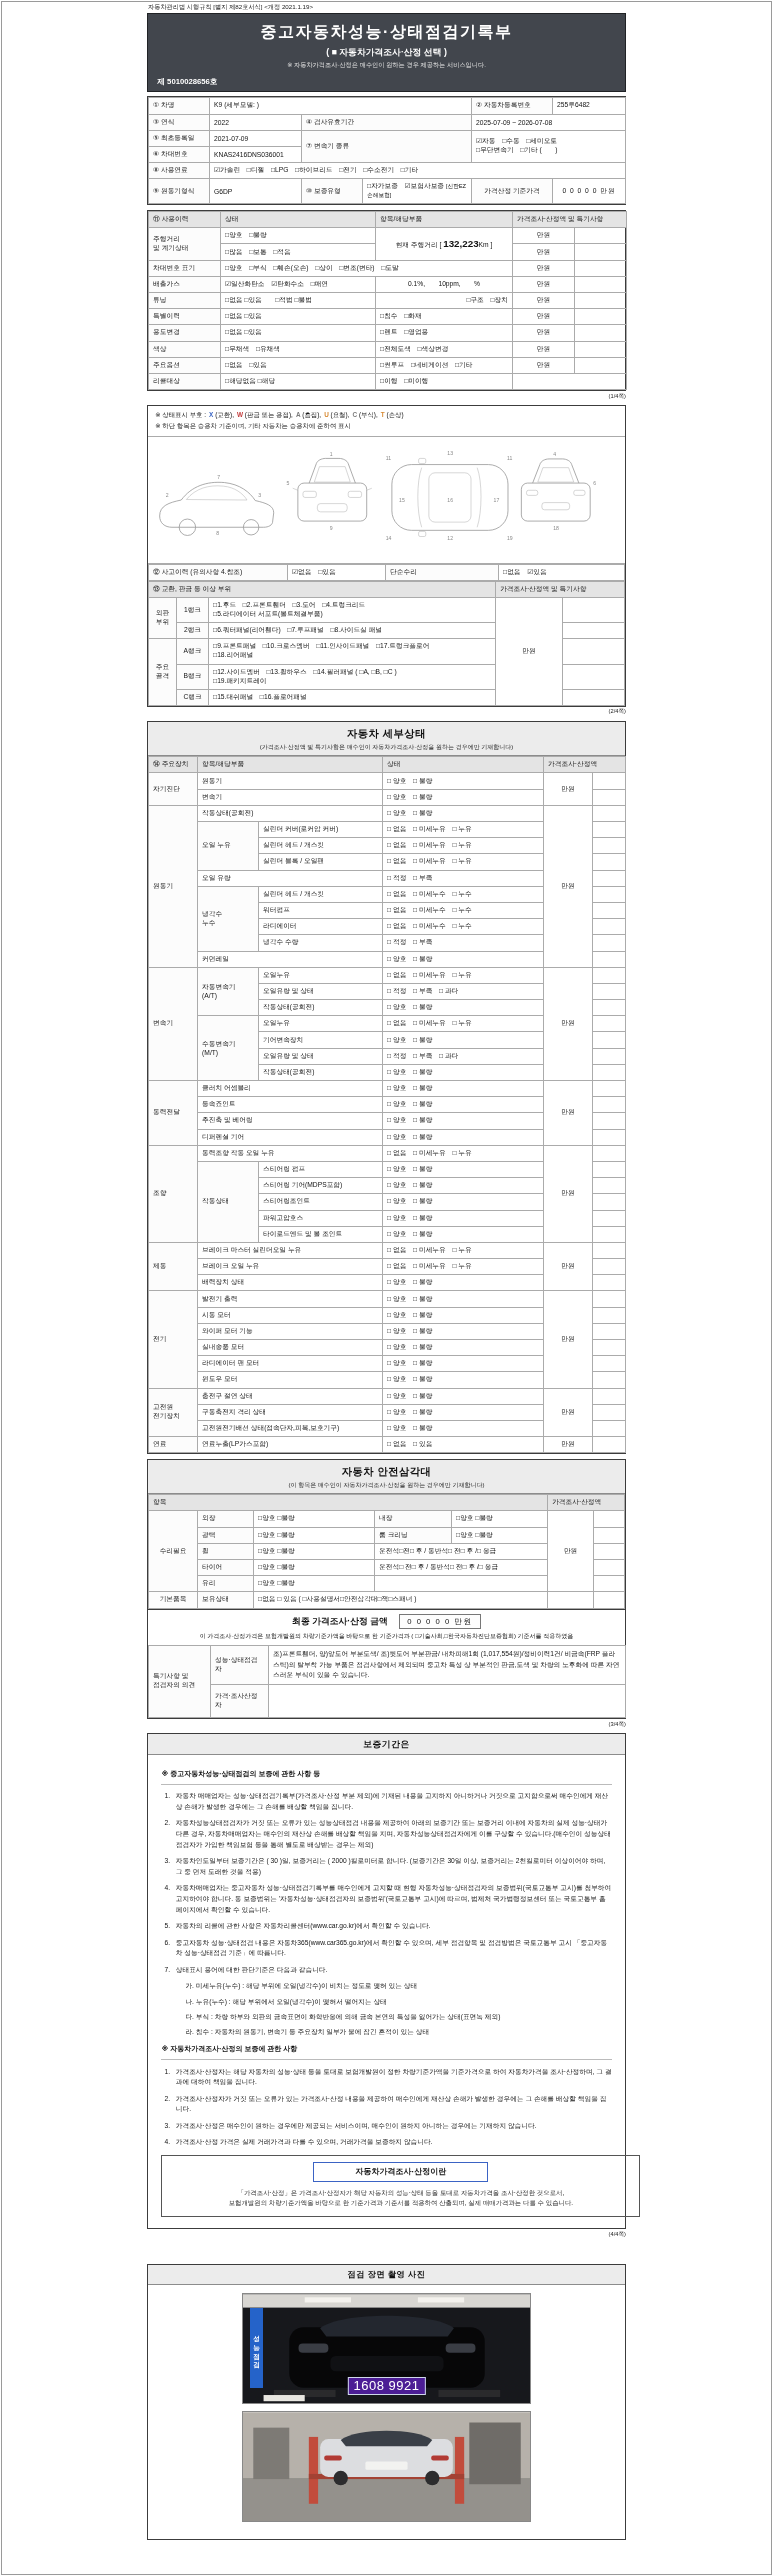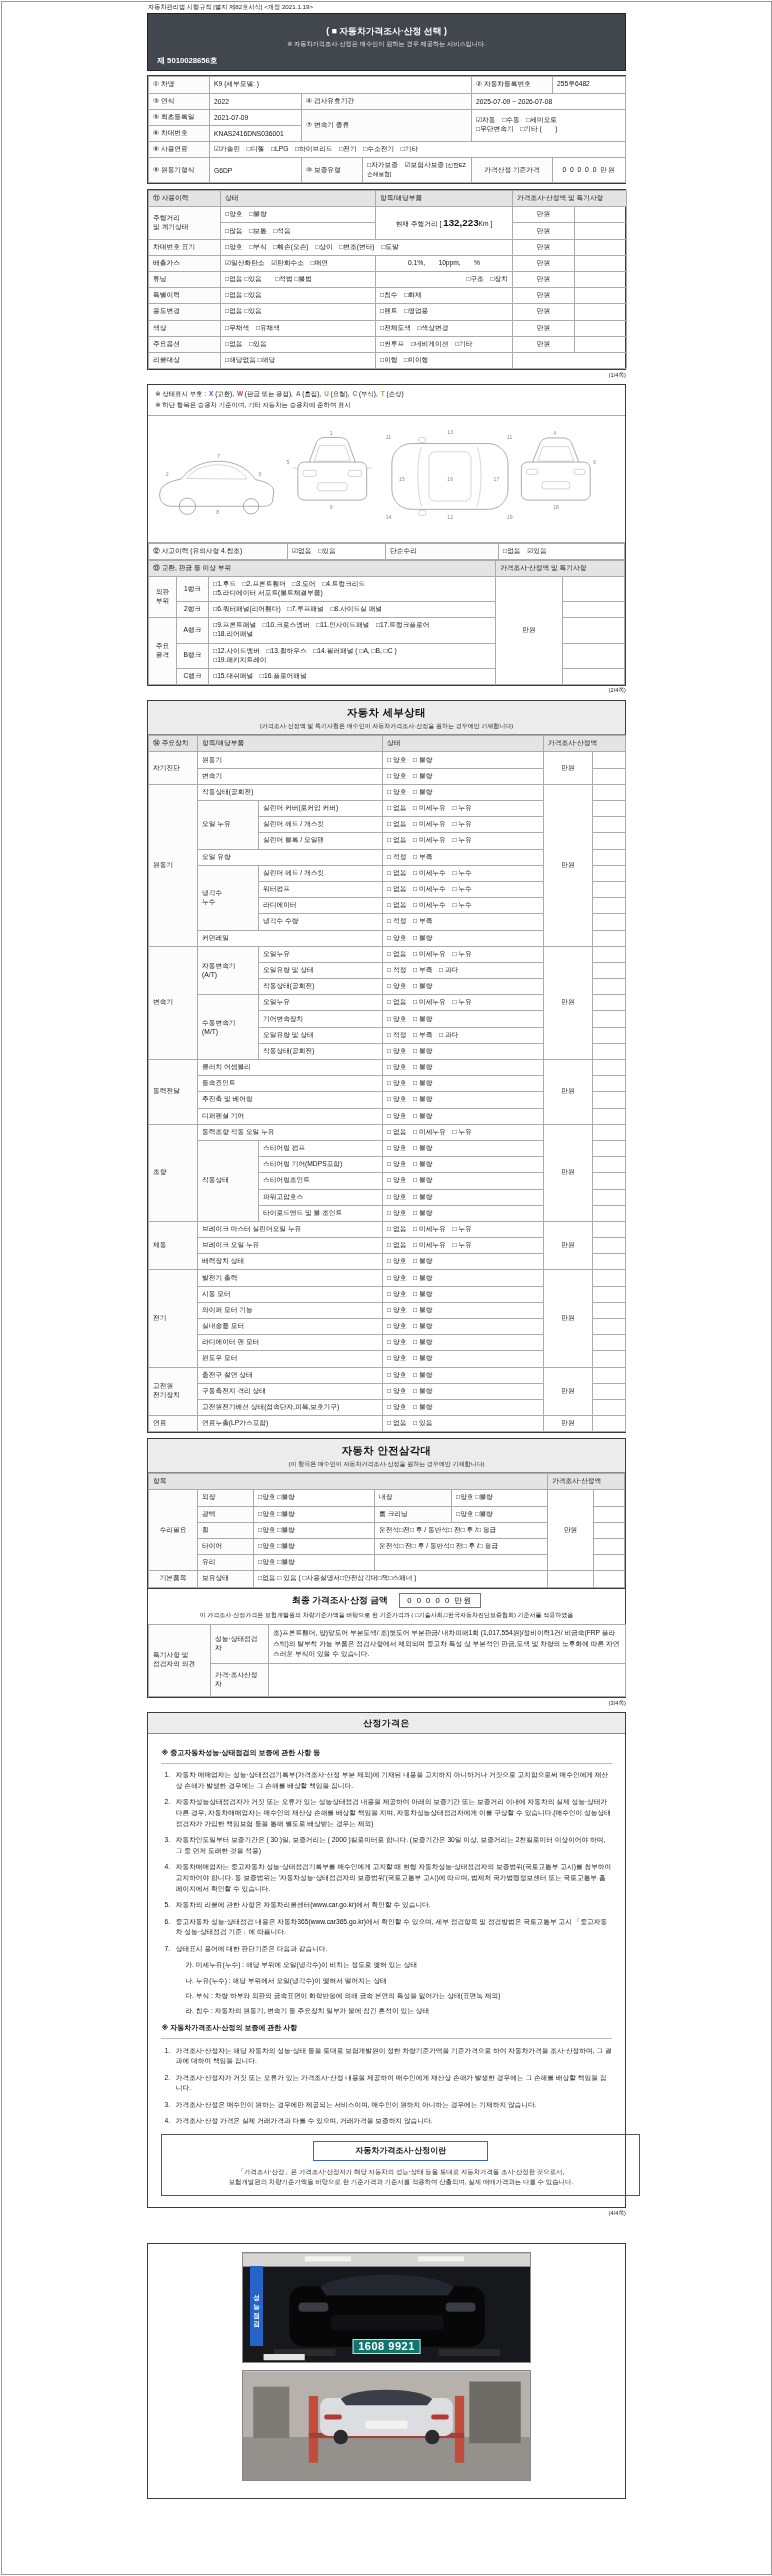--- a/index.html
+++ b/index.html
@@ -41,35 +41,36 @@
 .nitem .num{width:11.3px;flex:none}
 .nsub{margin:0 0 4.6px 24px}
 .pricebox{border:0.5px solid #555;margin:7.2px auto 2.1px;padding:6.2px 10.3px 7.2px;width:479px}
 .pricebox-title{display:block;width:175px;margin:0 auto 5.2px;text-align:center;border:1px solid #3b63c4;padding:2.6px 0;font-weight:bold;font-size:8px}
 .pricebox-body{font-size:6.4px;line-height:1.65;text-align:center;color:#1c1c1c}
 .photos-body{padding:8.2px 0 9.3px;text-align:center}
 .photo{width:289px;height:111px;margin:0 auto 7.2px;position:relative;border:0.5px solid #888;overflow:hidden}
 .photo svg{display:block}
 .photo-banner{position:absolute;left:7.2px;top:13.4px;width:12.4px;height:80px;background:#2563c9;color:#fff;
   writing-mode:vertical-rl;text-align:center;font-size:6.7px;font-weight:bold;letter-spacing:2.1px;line-height:12.4px}
-.photo-plate{position:absolute;left:50%;transform:translateX(-50%);bottom:8.2px;background:#0f766e;color:#fff;
-  border:0.5px solid #cfd8ea;padding:0.5px 5.2px;font-size:11px;font-weight:bold;letter-spacing:0.5px}
+.photo-plate{position:absolute;left:50%;transform:translateX(-50%);bottom:8.2px;background:#4c1d95;color:#fff;
+  border:0.5px solid #cfd8ea;padding:0.5px 5.2px;font-size:13px;font-weight:normal;letter-spacing:0.5px}
 .sketch-num{font-size:10px;fill:#8a8a8a}
 .sketch{stroke:#9a9a9a;fill:none;stroke-width:1.6}
 .sketch-thin{stroke:#b0b0b0;fill:none;stroke-width:1}
 </style>
 </head>
 <body>
 
 <div class="outer-frame"></div>
 
 <div class="content">
   <div class="formref">자동차관리법 시행규칙 [별지 제82호서식] &lt;개정 2021.1.19&gt;</div>
 
   <div class="dochead">
+    <div class="doctitle">중고자동차성능·상태점검기록부</div>
     <div class="docsub">( ■ 자동차가격조사·산정 선택 )</div>
     <div class="docnote">※ 자동차가격조사·산정은 매수인이 원하는 경우 제공하는 서비스입니다.</div>
     <div class="docno">제 5010028656호</div>
   </div>
 
   <div class="sec">
     <table>
       <colgroup>
           <col style="width:61px">
           <col style="width:92px">
@@ -688,21 +689,21 @@
 자</td>
         <td style="height:33px"></td>
       </tr>
     </tbody>
       </table>
   </div>
   <div class="pgmark">(3/4쪽)</div>
 
   <div class="sec">
     <div class="sec-head gray">
-      <div class="sec-title" style="font-size:8.8px">산정가격은</div>
+      <div class="sec-title" style="font-size:8.8px">보증기간은</div>
     </div>
     <div class="notice-body">
       <div class="ngroup-head">※ 중고자동차성능·상태점검의 보증에 관한 사항 등</div>
       <div id="notice-group1">
           <div class="nitem">
             <span class="num">1.</span>
             <span>자동차 매매업자는 성능·상태점검기록부(가격조사·산정 부분 제외)에 기재된 내용을 고지하지 아니하거나 거짓으로 고지함으로써 매수인에게 재산상 손해가 발생한 경우에는 그 손해를 배상할 책임을 집니다.</span>
           </div>
           <div class="nitem">
             <span class="num">2.</span>
@@ -757,20 +758,23 @@
       <div class="pricebox">
         <span class="pricebox-title">자동차가격조사·산정이란</span>
         <div class="pricebox-body pre">「가격조사·산정」은 가격조사·산정자가 해당 자동차의 성능·상태 등을 토대로 자동차가격을 조사·산정한 것으로서,
 보험개발원의 차량기준가액을 바탕으로 한 기준가격과 기준서를 적용하여 산출되며, 실제 매매가격과는 다를 수 있습니다.</div>
       </div>
     </div>
   </div>
   <div class="pgmark">(4/4쪽)</div>
 
   <div class="sec" style="margin-top:25px">
+    <div class="sec-head gray">
+      <div class="sec-title" style="font-size:8.2px">점검 장면 촬영 사진</div>
+    </div>
     <div class="photos-body">
       <div class="photo">
         <svg width="287" height="110" viewBox="0 0 558 213">
           <rect width="558" height="213" fill="#17181c"></rect>
           <rect width="558" height="26" fill="#d8d6d2"></rect>
           <rect x="120" y="6" width="90" height="10" fill="#f4f2ee"></rect>
             <rect x="340" y="6" width="90" height="10" fill="#f4f2ee"></rect>
           <rect x="90" y="64" width="380" height="118" rx="28" fill="#070708"></rect>
           <path d="M150,66 C190,34 370,34 410,66 L398,82 L162,82 Z" fill="#23272f"></path>
           <rect x="108" y="96" width="58" height="18" rx="8" fill="#3a3d44"></rect>

